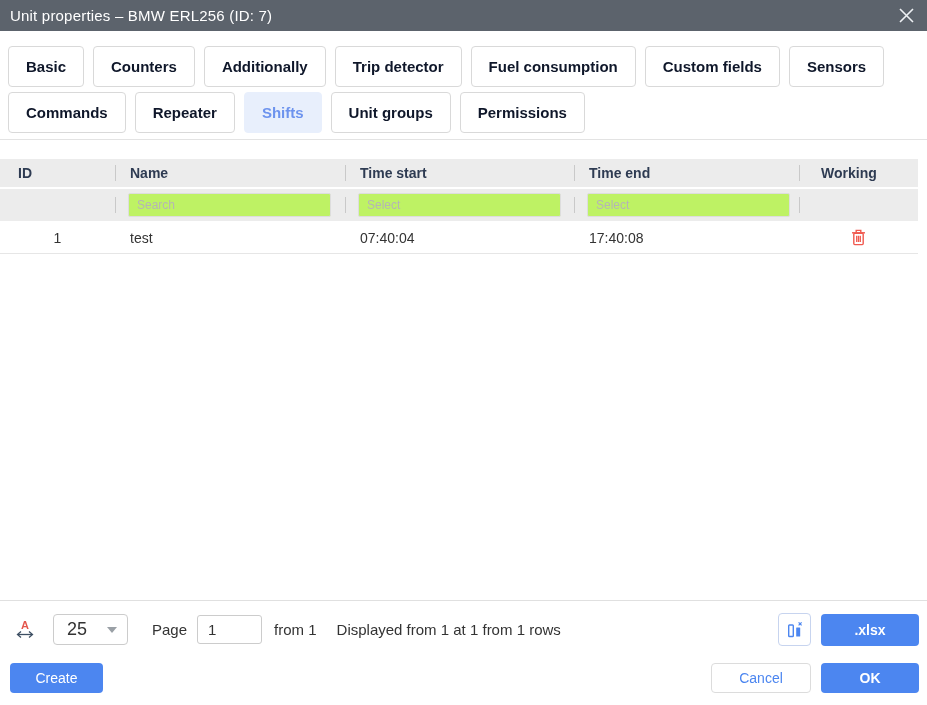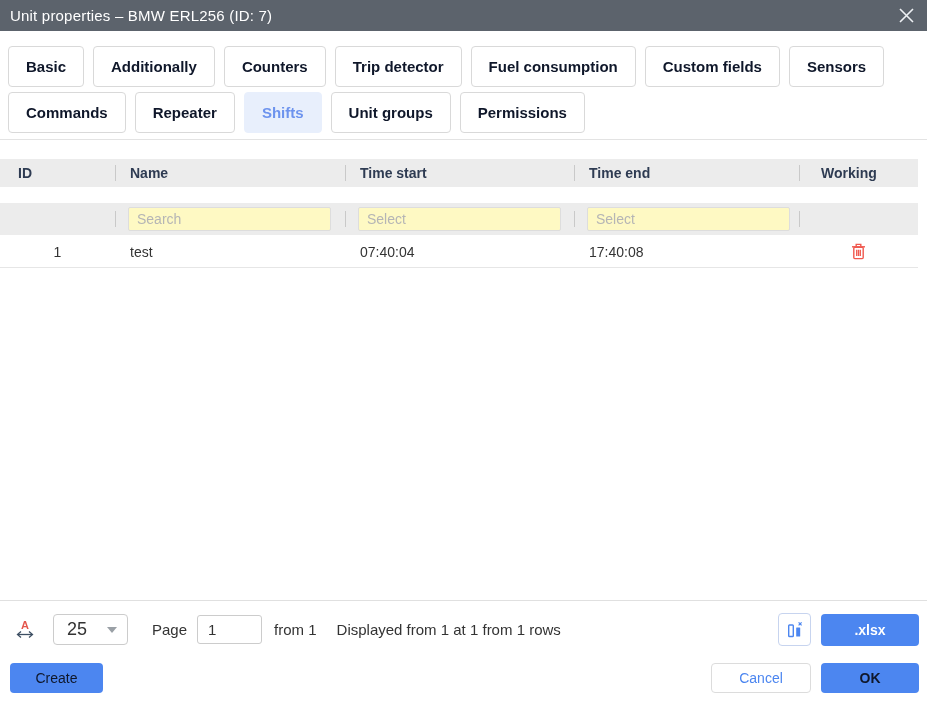--- a/index.html
+++ b/index.html
@@ -18,31 +18,31 @@
   .tab { background: #fff; border: 1px solid #d9d9d9; border-radius: 4px; height: 41px; padding: 0 17px;
          font-family: "Liberation Sans", sans-serif; font-size: 15px; font-weight: bold; color: #0f172a; cursor: pointer; }
   .tab.selected { background: #e8effc; border-color: #e8effc; color: #6d93ee; }
 
   .sep { height: 1px; background: #e3e3e3; margin-top: 6px; flex: 0 0 auto; }
 
   
   .table { margin-top: 19px; flex: 0 0 auto; }
   .row { display: grid; grid-template-columns: 115px 230px 229px 225px 119px; width: 918px; position: relative; }
   .cell { position: relative; display: flex; align-items: center; font-size: 14px; }
-  .thead { background: #ececec; height: 28px; margin-bottom: 16px; }
+  .thead { background: #ececec; height: 28px; margin-bottom: 2px; }
   .thead .cell { font-weight: bold; color: #2e3b52; padding-left: 15px; }
   .thead .cell.first { padding-left: 18px; }
   .thead .cell.last { padding-left: 22px; }
   .thead .cell:not(.first)::before, .tfilter .cell:not(.first)::before {
     content: ""; position: absolute; left: 0; top: 50%; transform: translateY(-50%);
     width: 1px; height: 16px; background: #c9c9c9; }
   .tfilter { background: #ececec; height: 32px; margin-bottom: 1px; }
   .tfilter .cell { padding-left: 13px; }
   .tfilter input { width: 203px; height: 24px; border: 1px solid #ddd; border-radius: 2px; padding: 0 8px;
-    font-family: "Liberation Sans", sans-serif; font-size: 14px; color: #333; background: #fef9c3; }
+    font-family: "Liberation Sans", sans-serif; font-size: 12px; color: #333; background: #bef264; }
   .tfilter input::placeholder { color: #b5b5b5; }
   .trow { background: #fff; height: 32px; border-bottom: 1px solid #e6e6e6; }
   .trow .cell { padding-left: 15px; color: #333; }
   .trow .cell.idcell { justify-content: center; padding-left: 0; }
   .trow .cell.delcell { justify-content: center; padding-left: 0; }
   .trash { cursor: pointer; display: block; }
 
   .spacer { flex: 1 1 auto; }
 
   
@@ -61,41 +61,41 @@
   .lbl-displayed { margin-left: 20px; }
   .flexspace { flex: 1 1 auto; }
   .colbtn { width: 33px; height: 33px; background: #fff; border: 1px solid #c7d4ef; border-radius: 4px;
     display: flex; align-items: center; justify-content: center; cursor: pointer; margin-right: 10px; }
   .xlsx { width: 98px; height: 32px; background: #4c86f0; color: #fff; border: none; border-radius: 4px;
     font-family: "Liberation Sans", sans-serif; font-size: 14px; font-weight: bold; cursor: pointer; margin-right: 8px; }
 
   
   .actions { height: 47px; display: flex; align-items: center; padding-bottom: 7px; flex: 0 0 auto; }
   .btn { height: 30px; border-radius: 4px; font-family: "Liberation Sans", sans-serif; font-size: 14px; cursor: pointer; }
-  .btn.blue { background: #4c86f0; color: #0f172a; border: none; text-align: center; }
+  .btn.blue { background: #4c86f0; color: #ffffff; border: none; text-align: center; }
   .btn.create { width: 93px; margin-left: 10px; }
   .btn.ghost { width: 100px; background: #fff; color: #4c86f0; border: 1px solid #dcdcdc; }
   .btn.ok { width: 98px; margin-left: 10px; margin-right: 8px; font-weight: bold; }
 </style>
 </head>
 <body>
 
 <div class="dialog">
 
   <div class="titlebar">
     <span class="title">Unit properties – BMW ERL256 (ID: 7)</span>
     <svg class="close" width="17" height="17" viewBox="0 0 17 17">
       <path d="M2 2 L15 15 M15 2 L2 15" stroke="#eef1f4" stroke-width="1.6" fill="none"></path>
     </svg>
   </div>
 
   <div class="tabs">
     <button class="tab">Basic</button>
+    <button class="tab">Counters</button>
     <button class="tab">Additionally</button>
-    <button class="tab">Counters</button>
     <button class="tab">Trip detector</button>
     <button class="tab">Fuel consumption</button>
     <button class="tab">Custom fields</button>
     <button class="tab">Sensors</button>
     <button class="tab">Commands</button>
     <button class="tab">Repeater</button>
     <button class="tab selected">Shifts</button>
     <button class="tab">Unit groups</button>
     <button class="tab">Permissions</button>
   </div>

